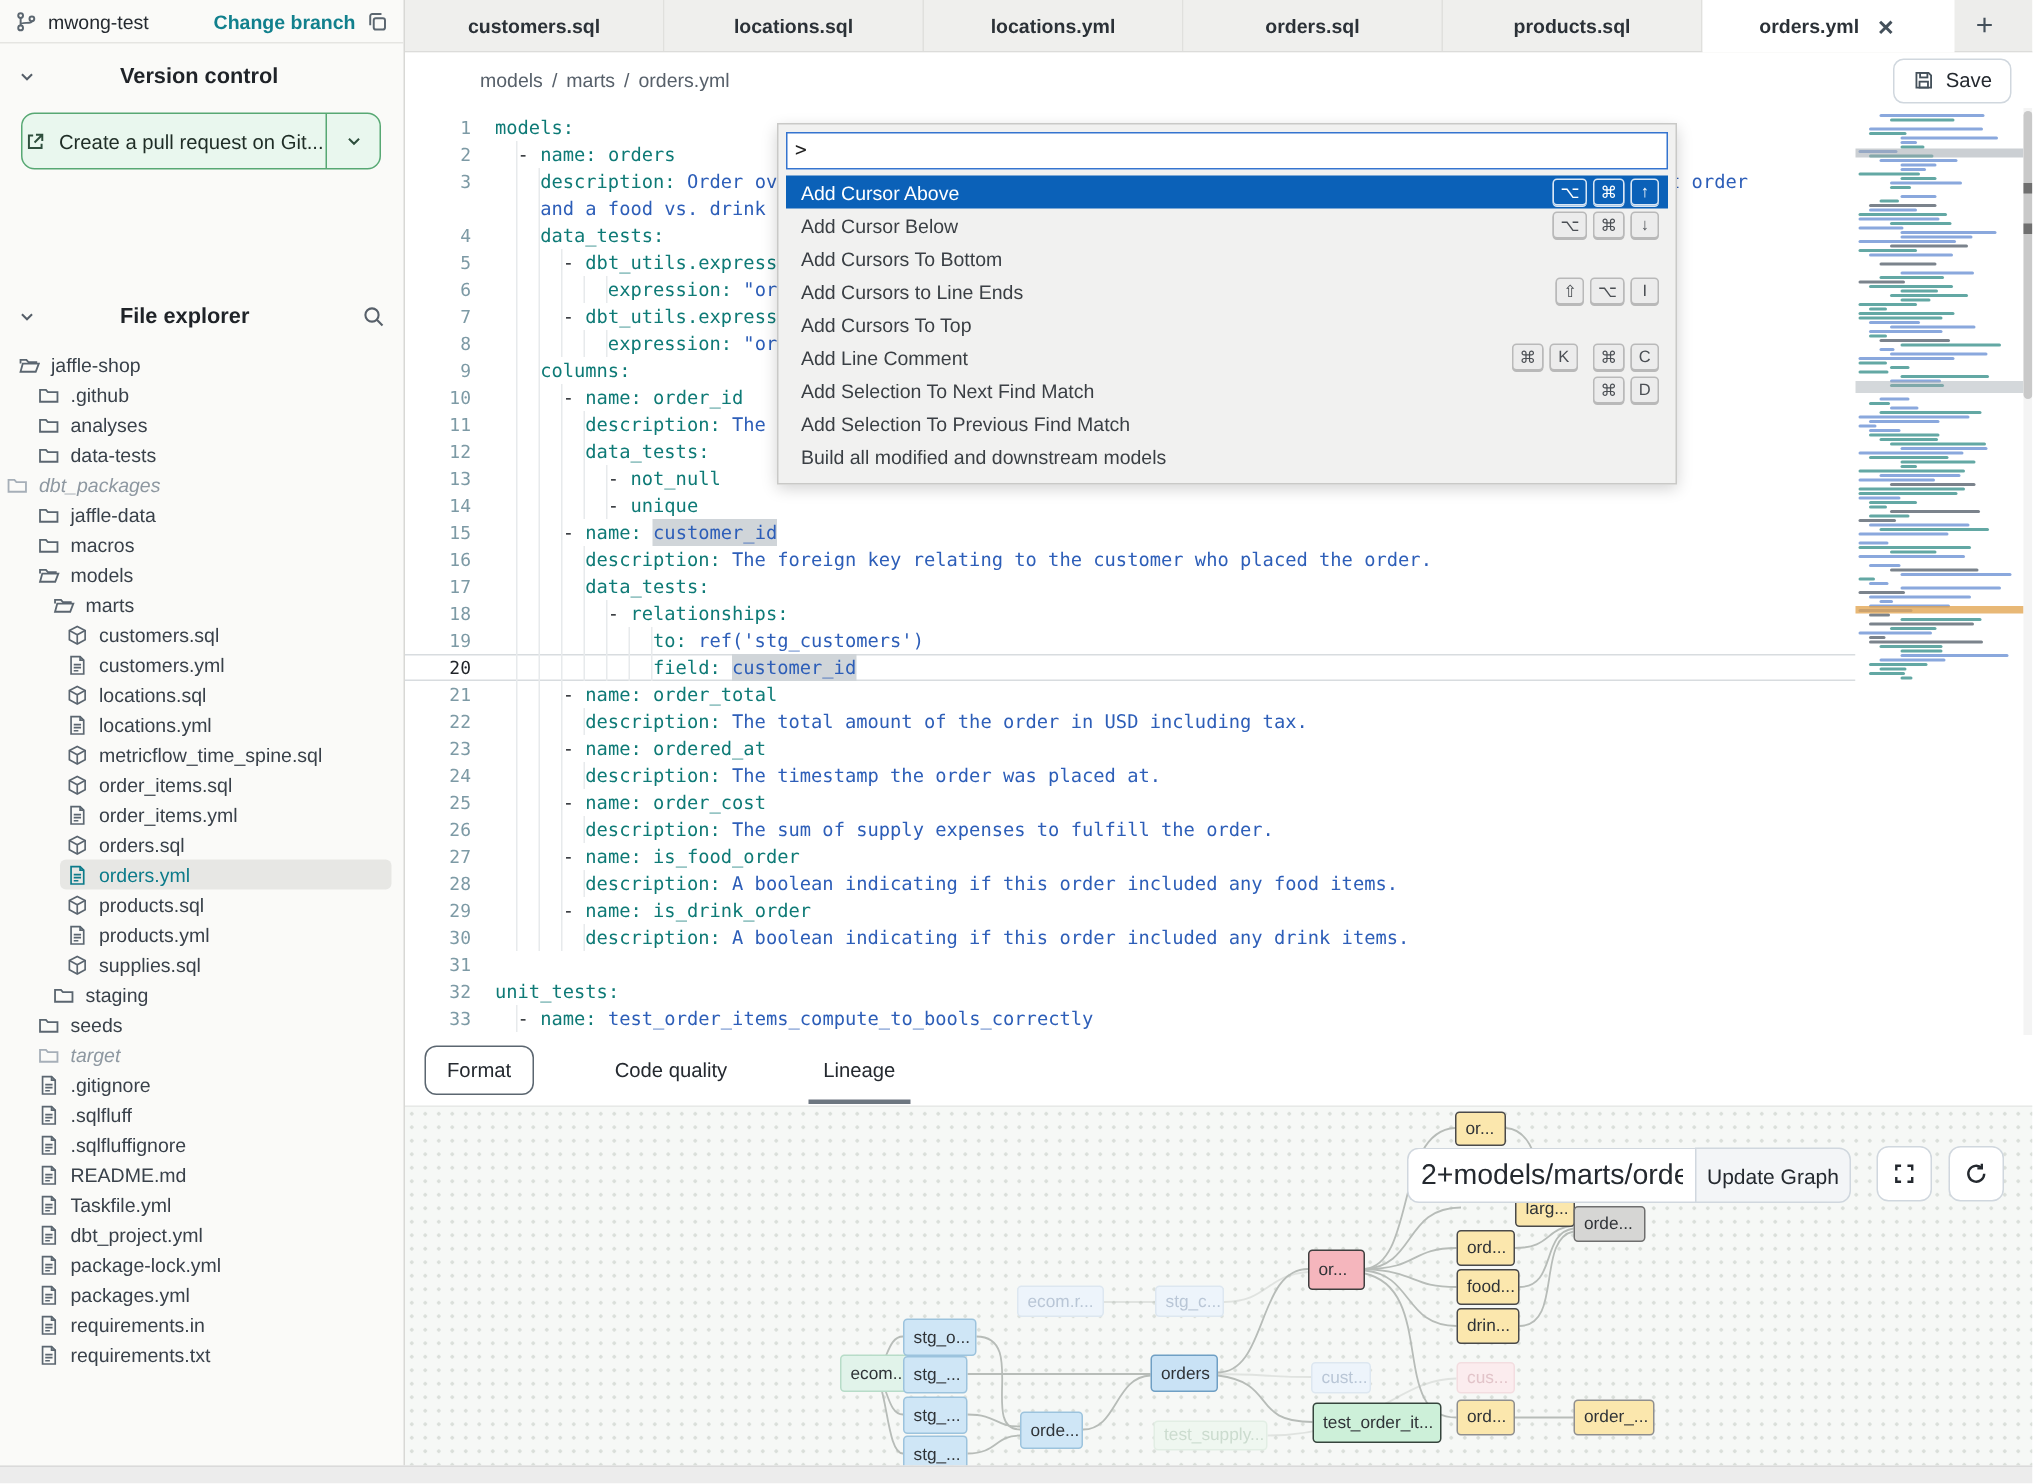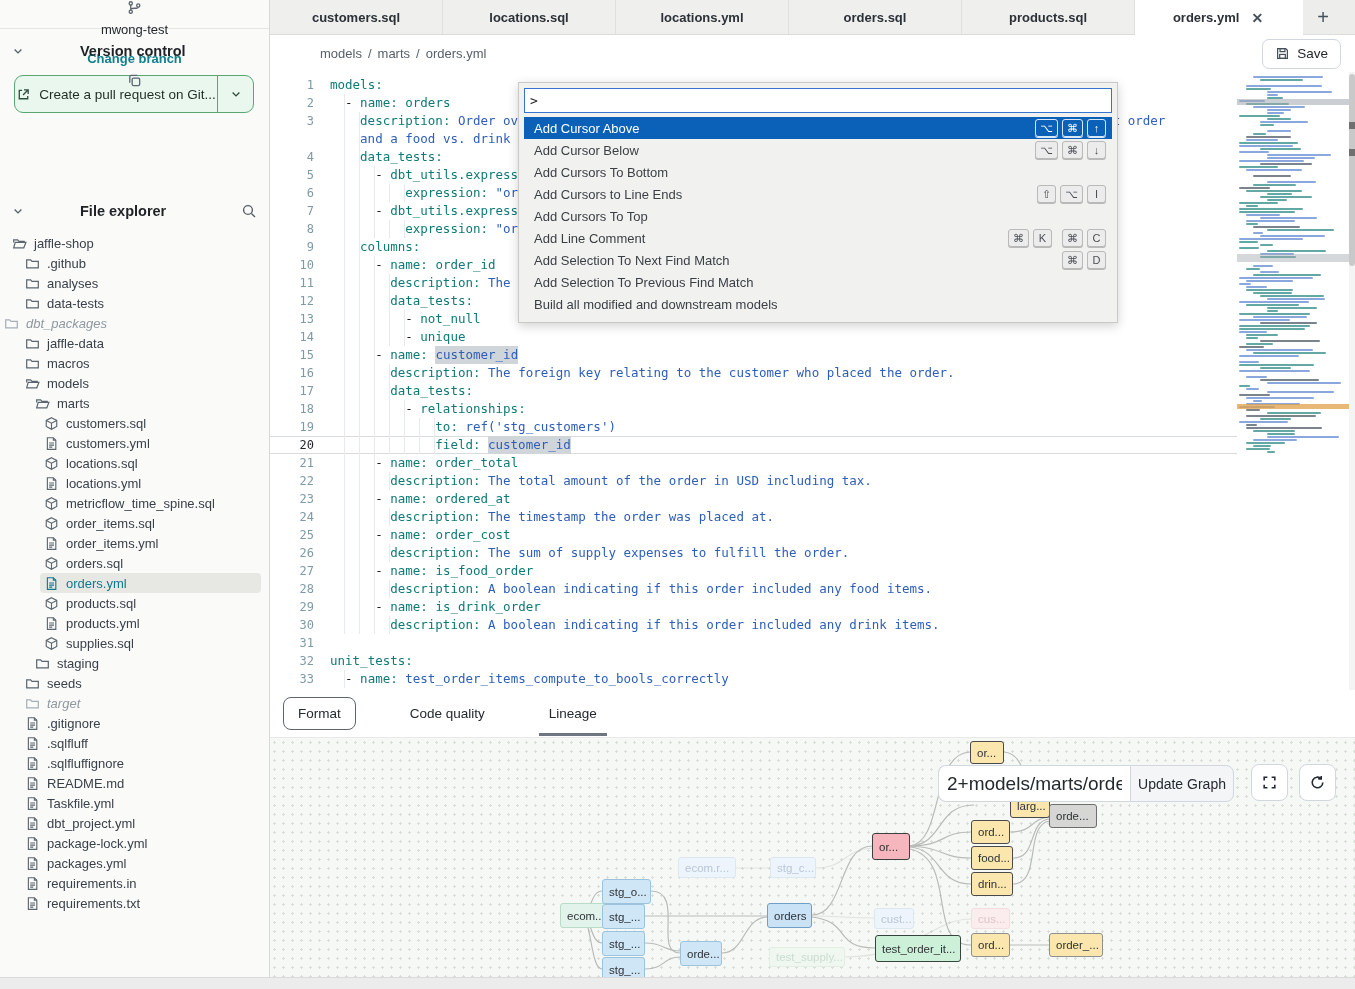--- a/index.html
+++ b/index.html
@@ -1,21 +1,21 @@
 <!DOCTYPE html>
 <html><head>
 <meta charset="utf-8">
 <style>
   * { margin:0; padding:0; box-sizing:border-box; }
   html,body { width:1355px; height:989px; overflow:hidden; }
   body { font-family:"Liberation Sans", sans-serif; color:#24292f; background:#fff; position:relative; }
 
   
   #sidebar { position:absolute; left:0; top:0; width:270px; height:977px; background:#fafaf8; border-right:1px solid #d8d8d5; }
-  .sb-top { height:29px; display:flex; align-items:center; padding:0 10px; gap:7px; border-bottom:1px solid #e5e5e2;flex-direction:column; }
+  .sb-top { height:29px; display:flex; align-items:center; padding:0 10px; gap:7px; border-bottom:1px solid #e5e5e2; }
   .sb-top .branch-name { font-size:13px; color:#24292f; flex:0 0 auto; }
   .sb-top .spacer { flex:1; }
   .link-teal { color:#11808d; font-size:13px; font-weight:600; cursor:pointer; }
   .icn { display:inline-flex; align-items:center; justify-content:center; color:#5b6670; }
   .icn svg { display:block; }
   .sec-head { display:flex; align-items:center; gap:8px; padding:14px 12px 8px 12px; }
   .sec-head .sec-title { font-size:14.5px; font-weight:700; color:#1f2328;margin-left:48px; }
   .sec-head .spacer { flex:1; }
   #pr-btn { margin:8px 14px 0 14px; width:240px; height:38px; display:flex; align-items:stretch; background:#e9f7ee; border:1px solid #57a873; border-radius:9px; overflow:hidden; cursor:pointer; }
   #pr-btn .pr-main { flex:1; display:flex; align-items:center; justify-content:center; gap:8px; font-size:13.5px; color:#1f2d26; }

